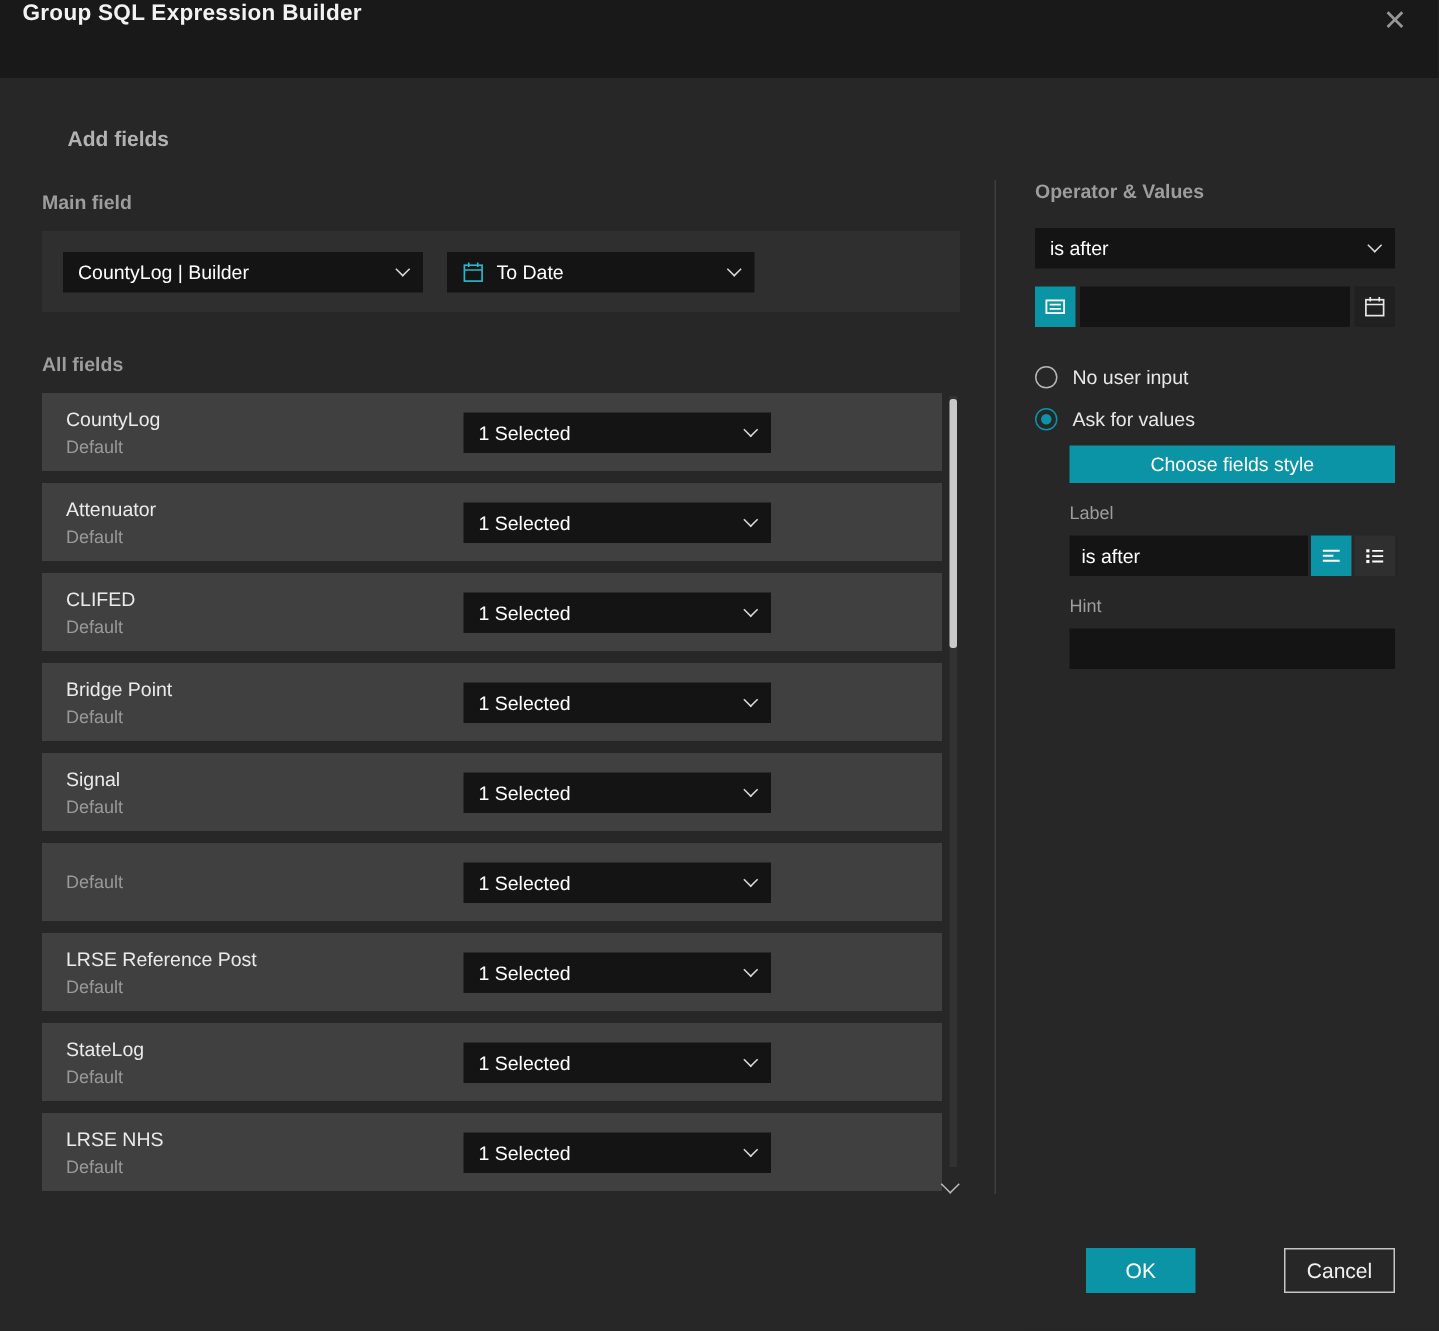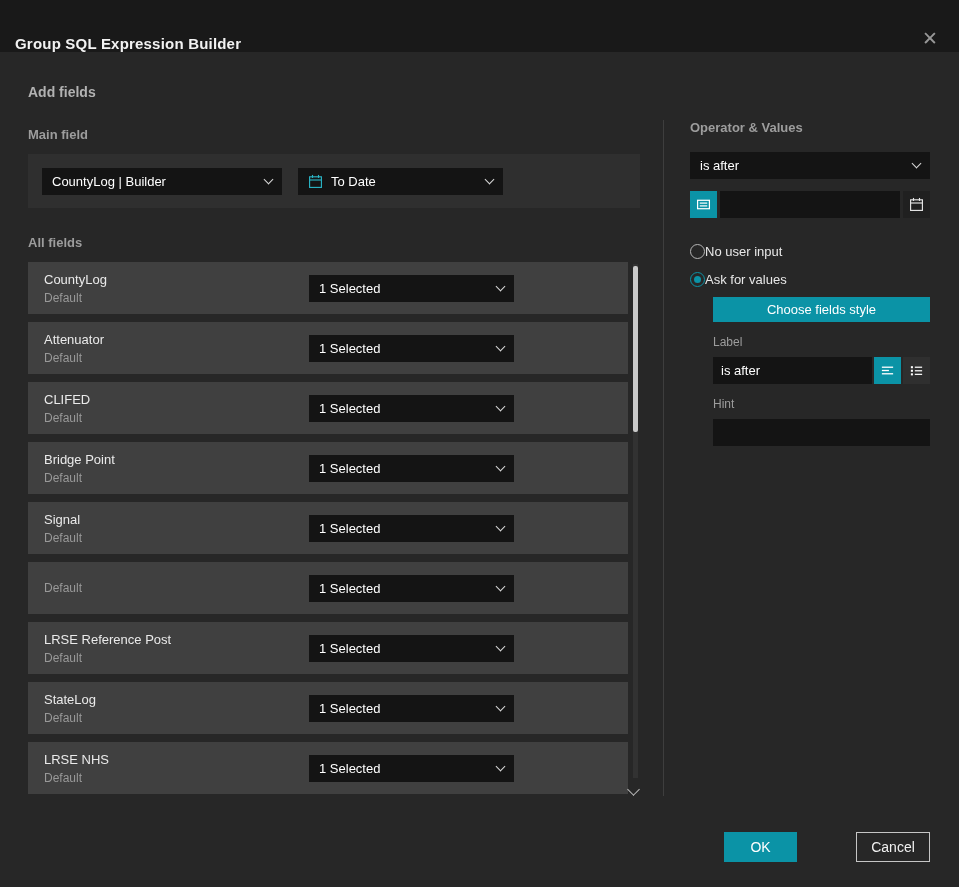--- a/index.html
+++ b/index.html
@@ -5,27 +5,27 @@
   :root { --accent: #0b93a6; }
   * { margin: 0; padding: 0; box-sizing: border-box; }
   html, body { width: 959px; height: 887px; }
   body {
     position: relative; overflow: hidden;
     background: #272727; color: #ffffff;
     font-family: "Liberation Sans", sans-serif;
   }
 
   
-  .header { position: absolute; left: 0; top: 0; width: 959px; height: 52px; background: #191919; display: flex; align-items: flex-end; padding: 0 15px; }
+  .header { position: absolute; left: 0; top: 0; width: 959px; height: 52px; background: #191919; display: flex; align-items: flex-start; padding: 0 15px; }
   .header-title { font-size: 15px; font-weight: bold; color: #f2f2f2; letter-spacing: .2px; }
   .close-btn { margin-left: auto; width: 28px; height: 28px; display: flex; align-items: center; justify-content: center; color: #979797; font-size: 19px; cursor: pointer; }
 
   
   .left-col { position: absolute; left: 28px; top: 84px; width: 612px; }
-  .heading { font-size: 14px; font-weight: bold; color: #b2b2b2; }
+  .heading { font-size: 14px; font-weight: bold; color: #b2b2b2; margin-left: 17px; }
   .subheading { font-size: 13px; font-weight: bold; color: #9d9d9d; }
   .mt-label { margin-top: 27px; }
 
   .main-field-panel { margin-top: 12px; width: 612px; height: 54px; background: #2f2f2f; display: flex; align-items: center; padding: 0 14px; gap: 16px; }
 
   .select { background: #141414; height: 27px; display: flex; align-items: center; padding: 0 10px; font-size: 13px; color: #ffffff; cursor: pointer; }
   .select-label { flex: 1; overflow: hidden; white-space: nowrap; }
   .chev { flex: none; width: 7px; height: 7px; border-right: 1px solid #d9d9d9; border-bottom: 1px solid #d9d9d9; transform: rotate(45deg); margin-left: 8px; margin-top: -4px; }
   .w240 { width: 240px; }
   .w205 { width: 205px; }
@@ -50,21 +50,21 @@
   .right-col { position: absolute; left: 690px; top: 120px; width: 240px; }
   .op-select { margin-top: 17px; width: 240px; }
   .value-row { margin-top: 12px; display: flex; gap: 3px; }
   .icon-btn { width: 27px; height: 27px; flex: none; display: flex; align-items: center; justify-content: center; cursor: pointer; background: #202020; }
   .icon-btn.teal { background: var(--accent); }
   .icon-btn.panel { background: #2f2f2f; }
   .text-input { background: #141414; border: none; outline: none; color: #ffffff; height: 27px; font-size: 13px; padding: 0 8px; font-family: inherit; }
   .value-input { flex: 1; min-width: 0; }
 
   .radios { margin-top: 26px; }
-  .radio-row { display: flex; align-items: flex-end; cursor: pointer; }
+  .radio-row { display: flex; align-items: flex-end; gap: 10px; cursor: pointer; }
   .radio-row + .radio-row { margin-top: 13px; }
   .radio { width: 15px; height: 15px; border-radius: 50%; border: 1px solid #b5b5b5; flex: none; position: relative; background: transparent; }
   .radio.selected { border-color: var(--accent); }
   .radio.selected::after { content: ""; position: absolute; left: 3px; top: 3px; width: 7px; height: 7px; border-radius: 50%; background: var(--accent); }
   .radio-label { font-size: 13px; color: #e8e8e8; }
 
   .indent { margin-left: 23px; width: 217px; }
   .choose-btn { margin-top: 10px; width: 217px; height: 25px; background: var(--accent); color: #ffffff; font-size: 13px; display: flex; align-items: center; justify-content: center; cursor: pointer; }
   .small-label { margin-top: 13px; font-size: 12px; color: #9d9d9d; }
   .label-row { margin-top: 8px; display: flex; gap: 2px; }

